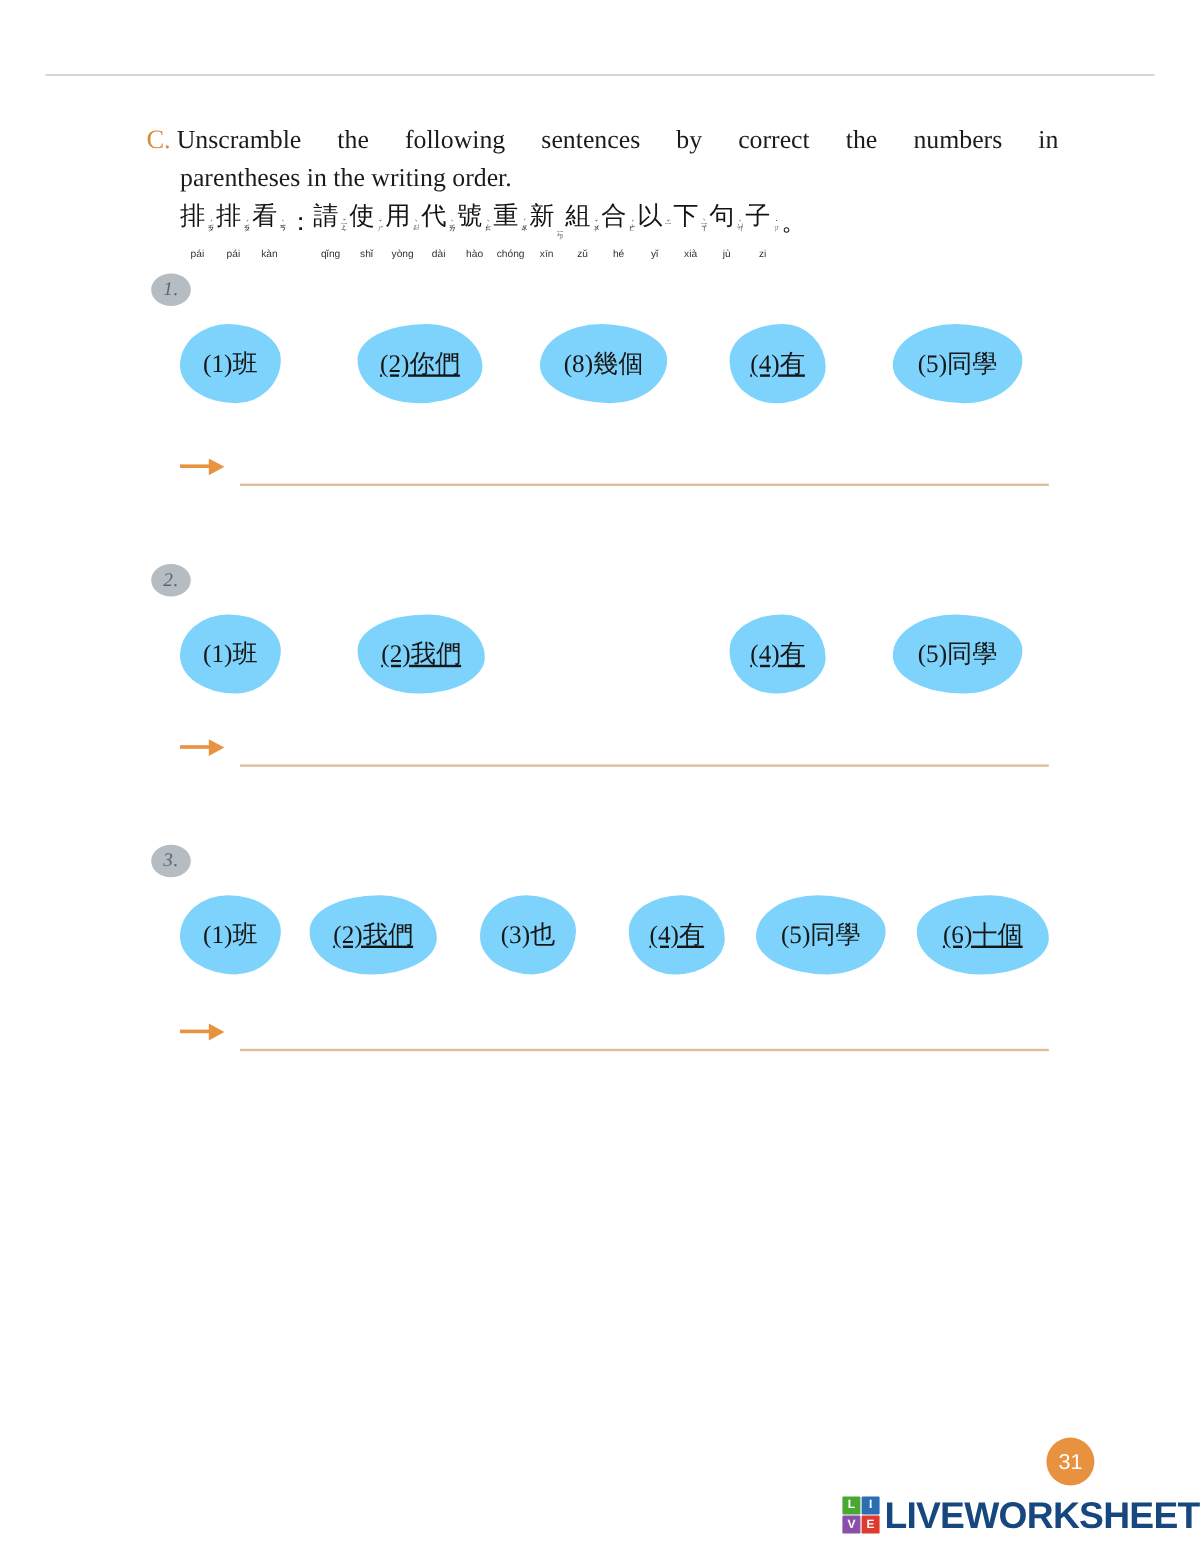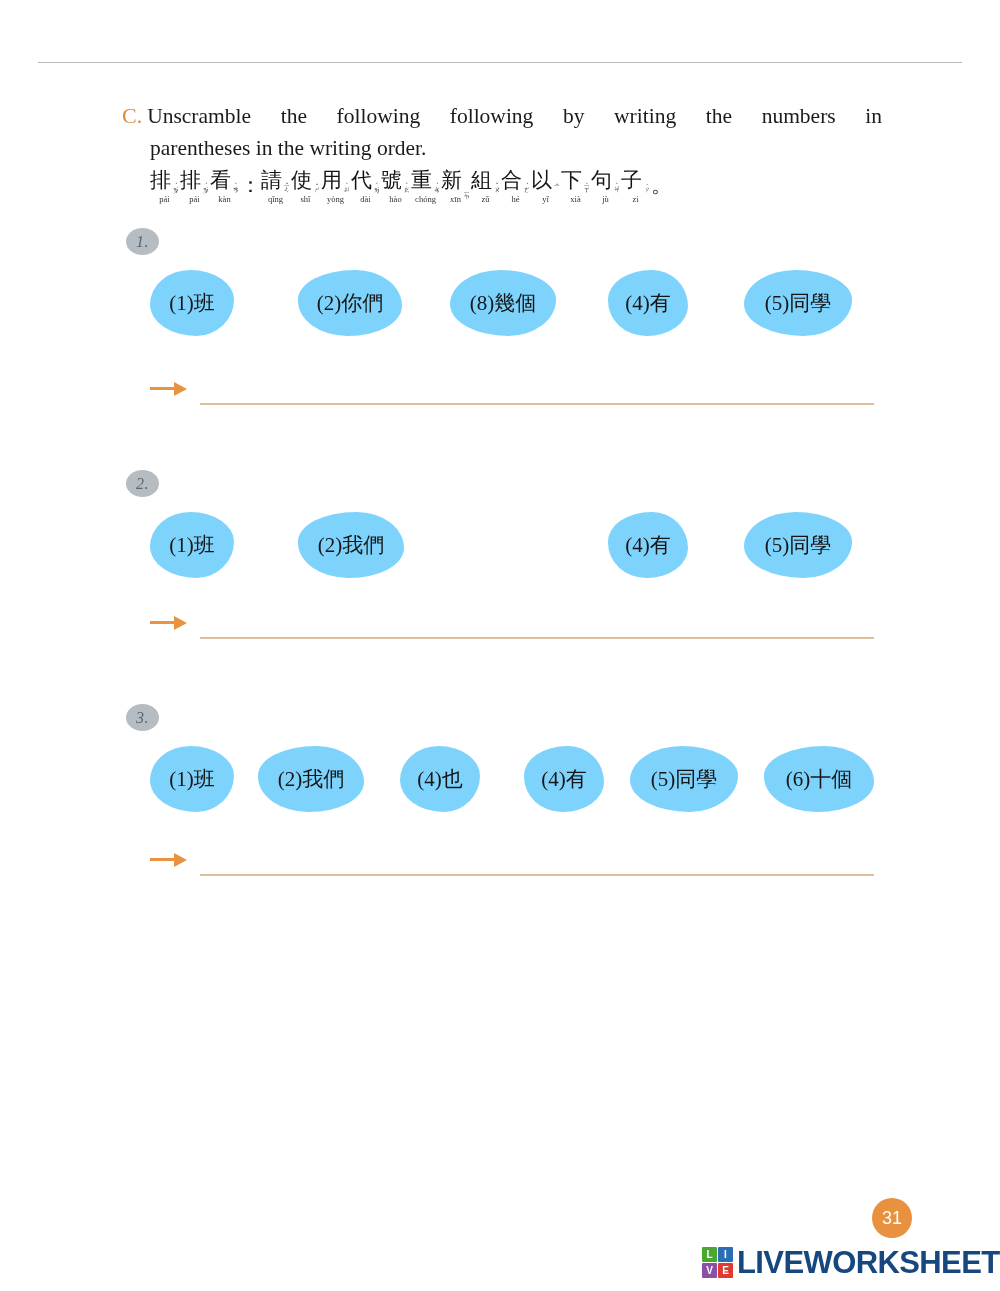--- a/index.html
+++ b/index.html
@@ -93,24 +93,24 @@
     font-size: 6.5px;
     color: #222;
     line-height: 0.95;
     writing-mode: vertical-rl;
     text-orientation: upright;
     letter-spacing: -0.5px;
     margin-bottom: 1px;
     min-width: 7px;
   }
   .pinyin {
-    font-family: Liberation Serif, serif;
+    font-family: Liberation Sans, sans-serif;
     font-size: 8.5px;
     color: #333;
-    margin-top: 4px;
+    margin-top: 16px;
     line-height: 1;
     white-space: nowrap;
   }
   .cn-punct {
     font-family: "Liberation Serif", "DejaVu Serif", serif;
     font-size: 21px;
     color: #141414;
     align-self: flex-start;
     margin-top: 1px;
   }
@@ -160,20 +160,21 @@
     font-family: "Liberation Serif", "DejaVu Serif", serif;
     font-size: 21px;
     color: #161616;
     height: 66px;
     white-space: nowrap;
     padding: 0 6px;
     box-sizing: border-box;
   }
   .bubble.alt {
     border-radius: 55% 45% 52% 48% / 45% 55% 46% 54%;
+    text-decoration: underline;
   }
 
   
   .answer-area {
     position: absolute;
     left: 150px;
     width: 790px;
     height: 40px;
   }
   .ans-1 { top: 145px; }
@@ -272,21 +273,21 @@
 </style>
 </head>
 <body>
 
 <div class="page">
 
   <div class="top-rule"></div>
 
   <div class="instruction">
     <div class="instr-line instr-en-1">
-      <span class="instr-letter">C.</span><span>Unscramble the following following by writing the numbers in</span>
+      <span class="instr-letter">C.</span><span>Unscramble the following sentences by correct the numbers in</span>
     </div>
     <div class="instr-line instr-en-2">parentheses in the writing order.</div>
 
     <div class="cn-line" id="cn-line">
         <span class="ruby-unit">
           <span class="ruby-top">
             <span class="han">排</span>
             <span class="zhuyin">ㄆㄞˊ</span>
           </span>
           <span class="pinyin">pái</span>
@@ -434,21 +435,21 @@
       </div>
       <div class="answer-rule"></div>
     </div>
   </div>
 
   <div class="exercise ex-3">
     <div class="ex-badge">3.</div>
     <div class="bubble-row" id="bubbles-2">
         <div class="bubble" style="left: 0px; width: 84px;">(1)班</div>
         <div class="bubble alt" style="left: 108px; width: 106px;">(2)我們</div>
-        <div class="bubble" style="left: 250px; width: 80px;">(4)也</div>
+        <div class="bubble" style="left: 250px; width: 80px;">(3)也</div>
         <div class="bubble alt" style="left: 374px; width: 80px;">(4)有</div>
         <div class="bubble" style="left: 480px; width: 108px;">(5)同學</div>
         <div class="bubble alt" style="left: 614px; width: 110px;">(6)十個</div>
       </div>
     <div class="answer-area ans-3">
       <div class="arrow">
         <div class="arrow-shaft"></div>
         <div class="arrow-head"></div>
       </div>
       <div class="answer-rule"></div>

